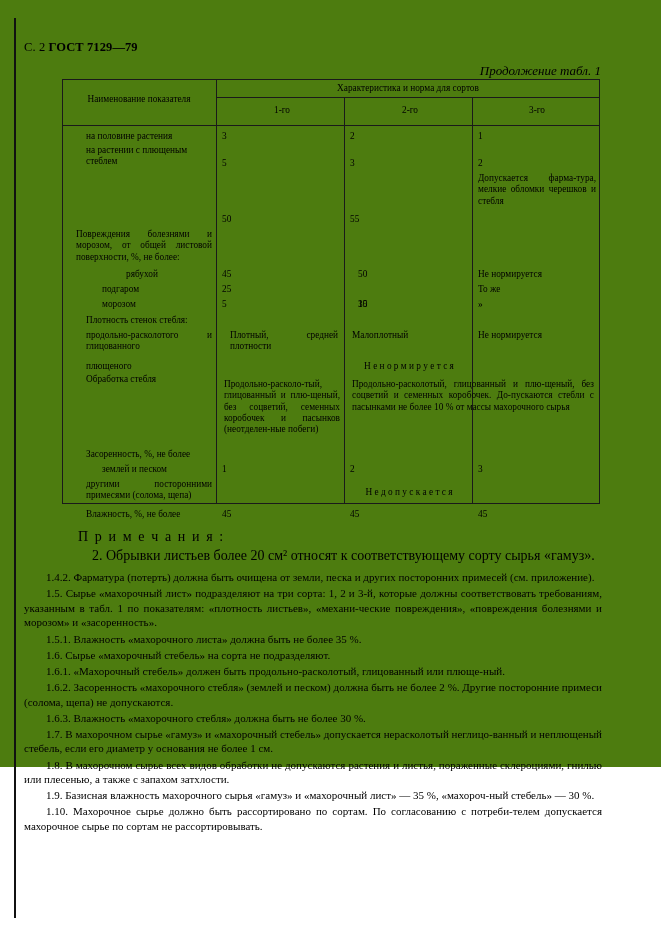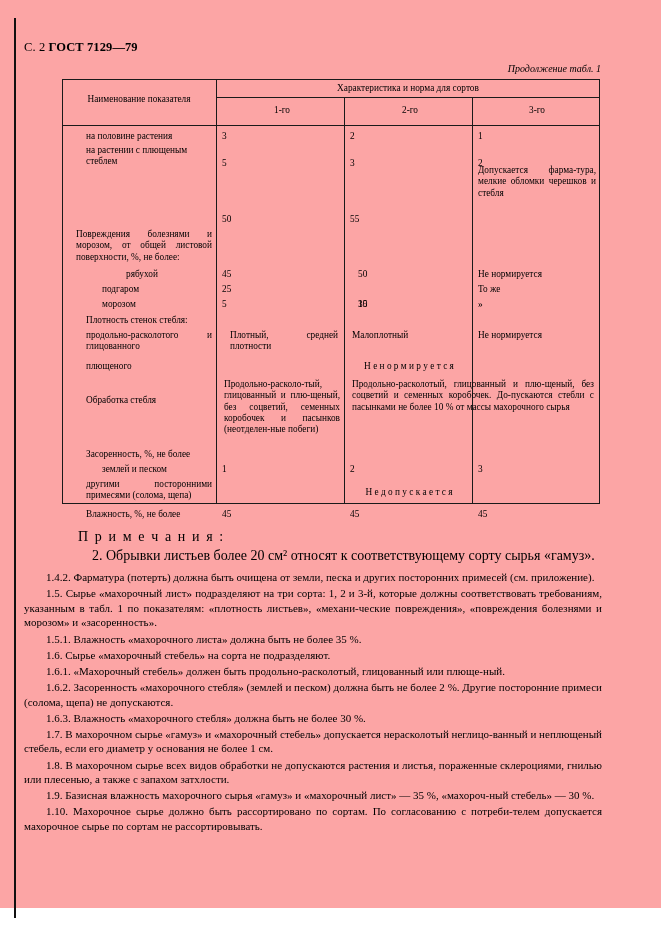--- a/index.html
+++ b/index.html
@@ -12,22 +12,22 @@
     height: 936px;
     position: relative;
     font-family: "Liberation Serif", serif;
     color: #000;
     overflow: hidden;
   }
   .page {
     position: absolute;
     left: 0; top: 0;
     width: 661px;
-    height: 908px;
-    background: #fca5a5;
+    height: 767px;
+    background: #4d7c0f;
   }
   .leftbar {
     position: absolute;
     left: 14px;
     top: 18px;
     width: 2px;
     height: 900px;
     background: #111;
   }
   .header {
@@ -36,21 +36,21 @@
     top: 40px;
     font-size: 12.5px;
     letter-spacing: 0.1px;
     font-weight: bold;
   }
   .header .pg { font-weight: normal; }
   .contd {
     position: absolute;
     right: 60px;
     top: 63px;
-    font-size: 10px;
+    font-size: 13px;
     font-style: italic;
   }
   .tbl-outer {
     position: absolute;
     left: 62px;
     top: 79px;
     width: 538px;
     height: 424px;
   }
   .hline {
@@ -134,21 +134,21 @@
     <div class="cell" style="left:288px; top:52px;">2</div>
     <div class="cell" style="left:416px; top:52px;">1</div>
 
     <div class="cell" style="left:24px; top:66px; width:126px;">на растении с плющеным стеблем</div>
     <div class="cell" style="left:160px; top:79px;">5</div>
     <div class="cell" style="left:288px; top:79px;">3</div>
     <div class="cell" style="left:416px; top:79px;">2</div>
 
     <div class="cell" style="left:160px; top:135px;">50</div>
     <div class="cell" style="left:288px; top:135px;">55</div>
-    <div class="cell" style="left:416px; top:86px; width:118px; text-align:justify;">Допускается фарма-тура, мелкие обломки черешков и стебля</div>
+    <div class="cell" style="left:416px; top:94px; width:118px; text-align:justify;">Допускается фарма-тура, мелкие обломки черешков и стебля</div>
 
     <div class="cell" style="left:14px; top:150px; width:136px; text-align:justify;">Повреждения болезнями и морозом, от общей листовой поверхности, %, не более:</div>
 
     <div class="cell" style="left:40px; top:190px;padding-left:24px;">рябухой</div>
     <div class="cell" style="left:160px; top:190px;">45</div>
     <div class="cell" style="left:296px; top:190px;">50</div>
     <div class="cell" style="left:416px; top:190px;">Не нормируется</div>
 
     <div class="cell" style="left:40px; top:205px;">подгаром</div>
     <div class="cell" style="left:160px; top:205px;">25</div>
@@ -163,21 +163,21 @@
     <div class="cell" style="left:24px; top:236px;">Плотность стенок стебля:</div>
 
     <div class="cell" style="left:24px; top:251px; width:126px; text-align:justify;">продольно-расколотого и глицованного</div>
     <div class="cell" style="left:168px; top:251px; width:108px; text-align:justify;">Плотный, средней плотности</div>
     <div class="cell" style="left:290px; top:251px;">Малоплотный</div>
     <div class="cell" style="left:416px; top:251px;">Не нормируется</div>
 
     <div class="cell" style="left:24px; top:282px;">плющеного</div>
     <div class="cell hdr-ctr" style="left:160px; top:282px; width:374px;">Н е  н о р м и р у е т с я</div>
 
-    <div class="cell" style="left:24px; top:316px;">Обработка стебля</div>
+    <div class="cell" style="left:24px; top:295px;">Обработка стебля</div>
     <div class="cell" style="left:162px; top:300px; width:116px; text-align:justify;">Продольно-расколо-тый, глицованный и плю-щеный, без соцветий, семенных коробочек и пасынков (неотделен-ные побеги)</div>
     <div class="cell" style="left:290px; top:300px; width:242px; text-align:justify;">Продольно-расколотый, глицованный и плю-щеный, без соцветий и семенных коробочек. До-пускаются стебли с пасынками не более 10 % от массы махорочного сырья</div>
 
     <div class="cell" style="left:24px; top:370px;">Засоренность, %, не более</div>
 
     <div class="cell" style="left:40px; top:385px;">землей и песком</div>
     <div class="cell" style="left:160px; top:385px;">1</div>
     <div class="cell" style="left:288px; top:385px;">2</div>
     <div class="cell" style="left:416px; top:385px;">3</div>
 

